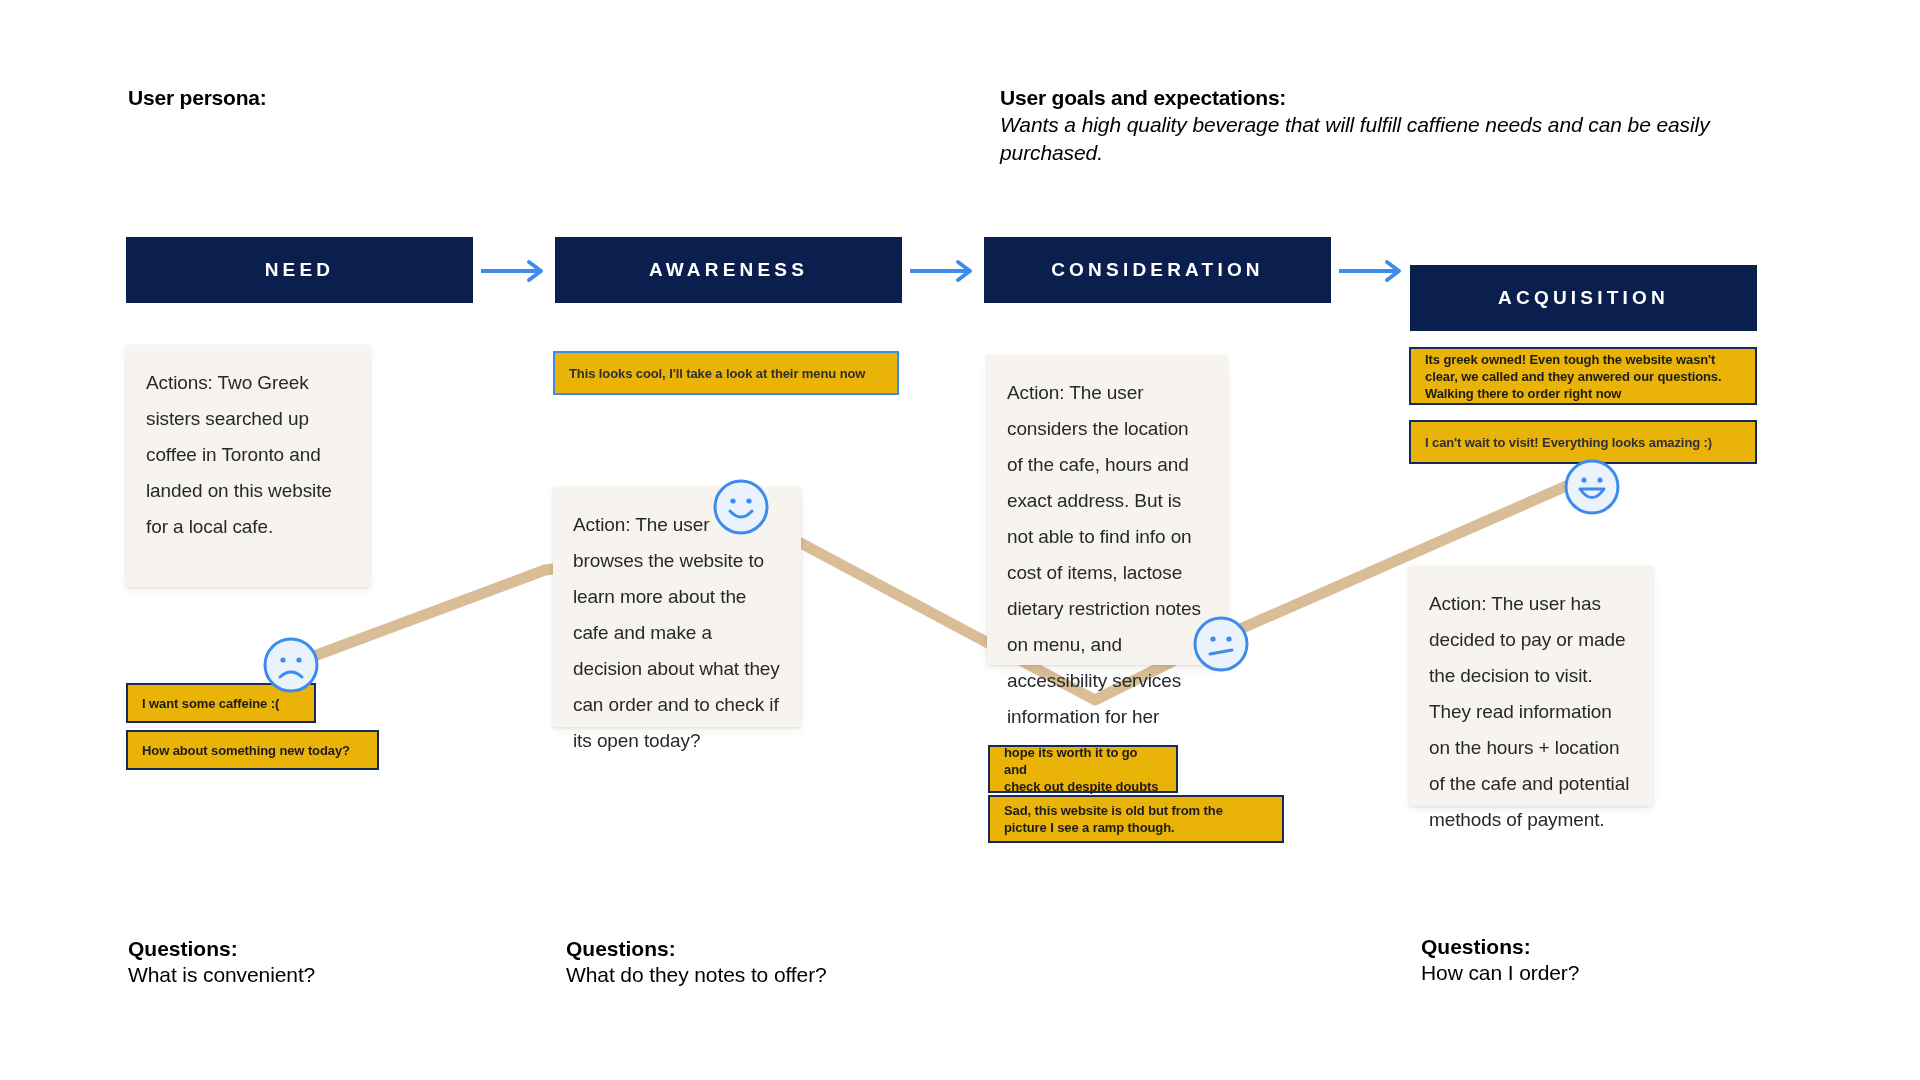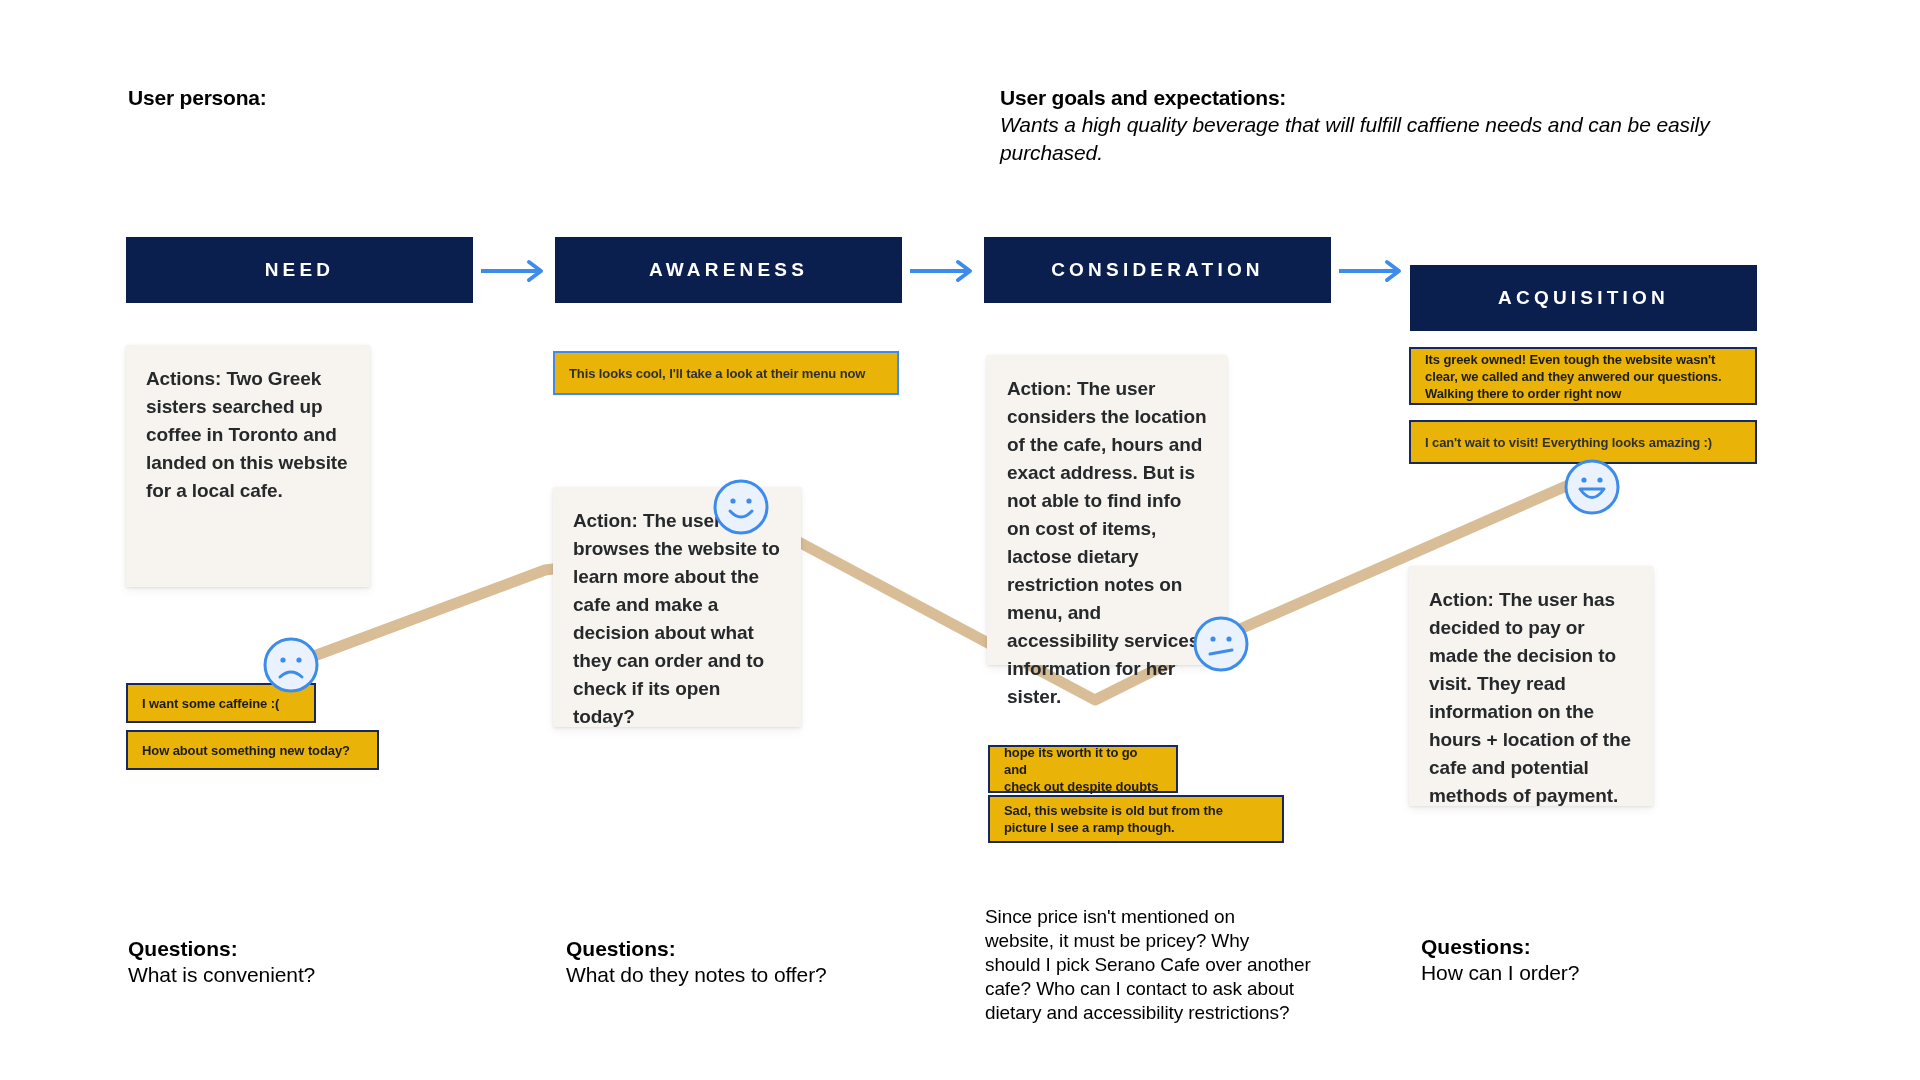--- a/index.html
+++ b/index.html
@@ -34,22 +34,22 @@
   .stage-arrow { position: absolute; height: 24px; }
   .stage-arrow svg { display: block; }
 
   
   .action-card {
     position: absolute; background: #f7f4f0;
     box-shadow: 0 1px 3px rgba(0,0,0,0.10), 0 4px 10px rgba(0,0,0,0.05);
     padding: 20px 20px;
   }
   .action-text {
-    font-size: 19px; line-height: 28px; color: #26292b;
-    letter-spacing: -0.1px; white-space: pre-line; font-weight: bold;
+    font-size: 19px; line-height: 36px; color: #26292b;
+    letter-spacing: -0.1px; white-space: pre-line;
   }
 
   
   .quote-box {
     position: absolute; background: #eab308;
     display: flex; align-items: center;
     padding: 8px 14px;
   }
   .quote-box.navy  { border: 2.5px solid #16295c; }
   .quote-box.blue  { border: 2.5px solid #3d8ceb; }
@@ -214,25 +214,20 @@
     <div class="q-title">Questions:</div>
     <div class="q-body">What is convenient?</div>
   </div>
 
   <div class="questions" style="left:566px; top:935px; width:340px;">
     <div class="q-title">Questions:</div>
     <div class="q-body">What do they notes to offer?</div>
   </div>
 
   <div class="questions" style="left:985px; top:905px; width:370px;">
-    <div class="q-body small">Since price isn't mentioned on
-website, it must be pricey? Why
-should I pick Serano Cafe over another
-cafe? Who can I contact to ask about
-dietary and accessibility restrictions?</div>
   </div>
 
   <div class="questions" style="left:1421px; top:933px; width:330px;">
     <div class="q-title">Questions:</div>
     <div class="q-body">How can I order?</div>
   </div>
 
 </div>
 
 </body></html>

